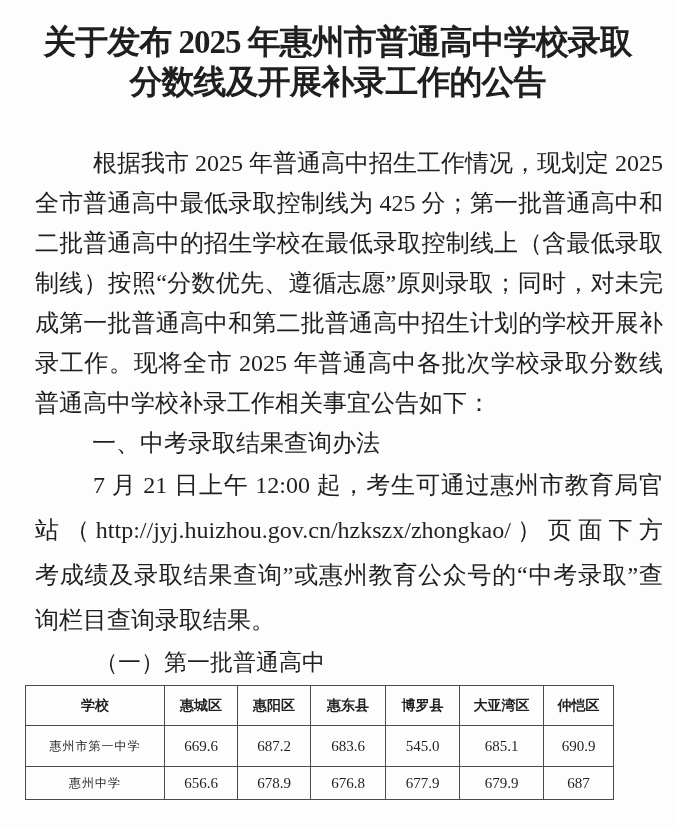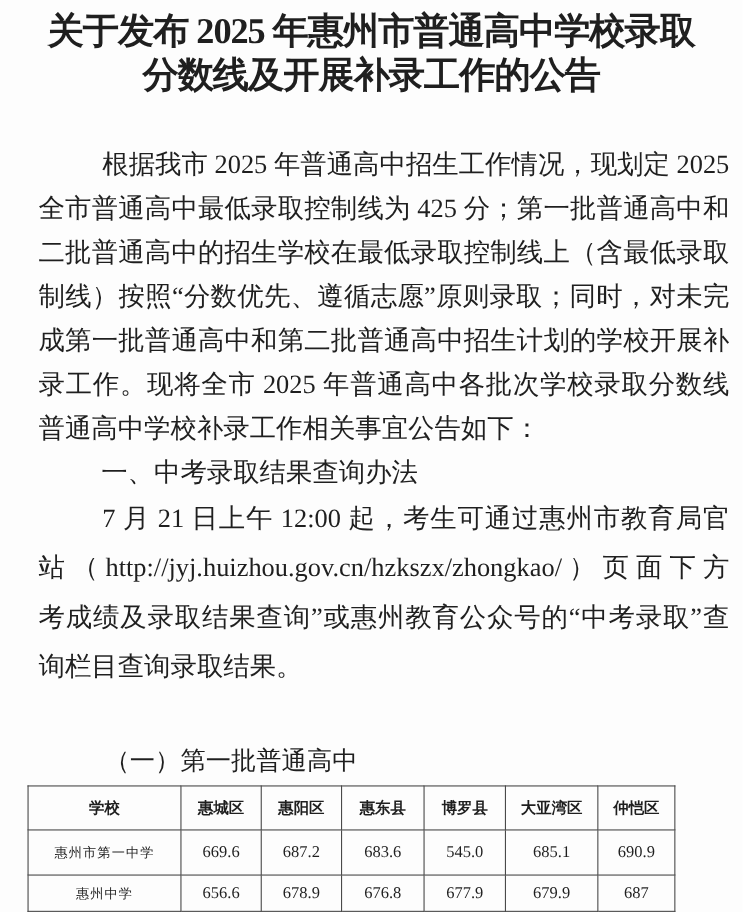--- a/index.html
+++ b/index.html
@@ -6,21 +6,21 @@
   .page {
     position: relative;
     width: 675px;
     height: 829px;
     overflow: hidden;
     background: #fdfdfd;
     color: #1f1f1f;
     font-family: "Liberation Serif", "DejaVu Serif", serif;
   }
   .doc-title {
-    padding-top: 9px;
+    padding-top: 22px;
     text-align: center;
     font-weight: bold;
     font-size: 33px;
     line-height: 40px;
     letter-spacing: -1px;
   }
   .body-text {
     margin: 41px 12px 0 35px;
   }
   .line {
@@ -48,21 +48,20 @@
     overflow: hidden;
   }
   .subheading {
     font-family: "Liberation Serif", "DejaVu Serif", serif;
     font-weight: normal;
     font-size: 23px;
     line-height: 40px;
     height: 40px;
     padding-left: 60px;
     overflow: hidden;
-    margin-top: 42px;
   }
   table.scores {
     border-collapse: collapse;
     table-layout: fixed;
     width: 588px;
     margin: 2px 0 0 25px;
   }
   table.scores th, table.scores td {
     border: 1.5px solid #4a4a4a;
     text-align: center;

